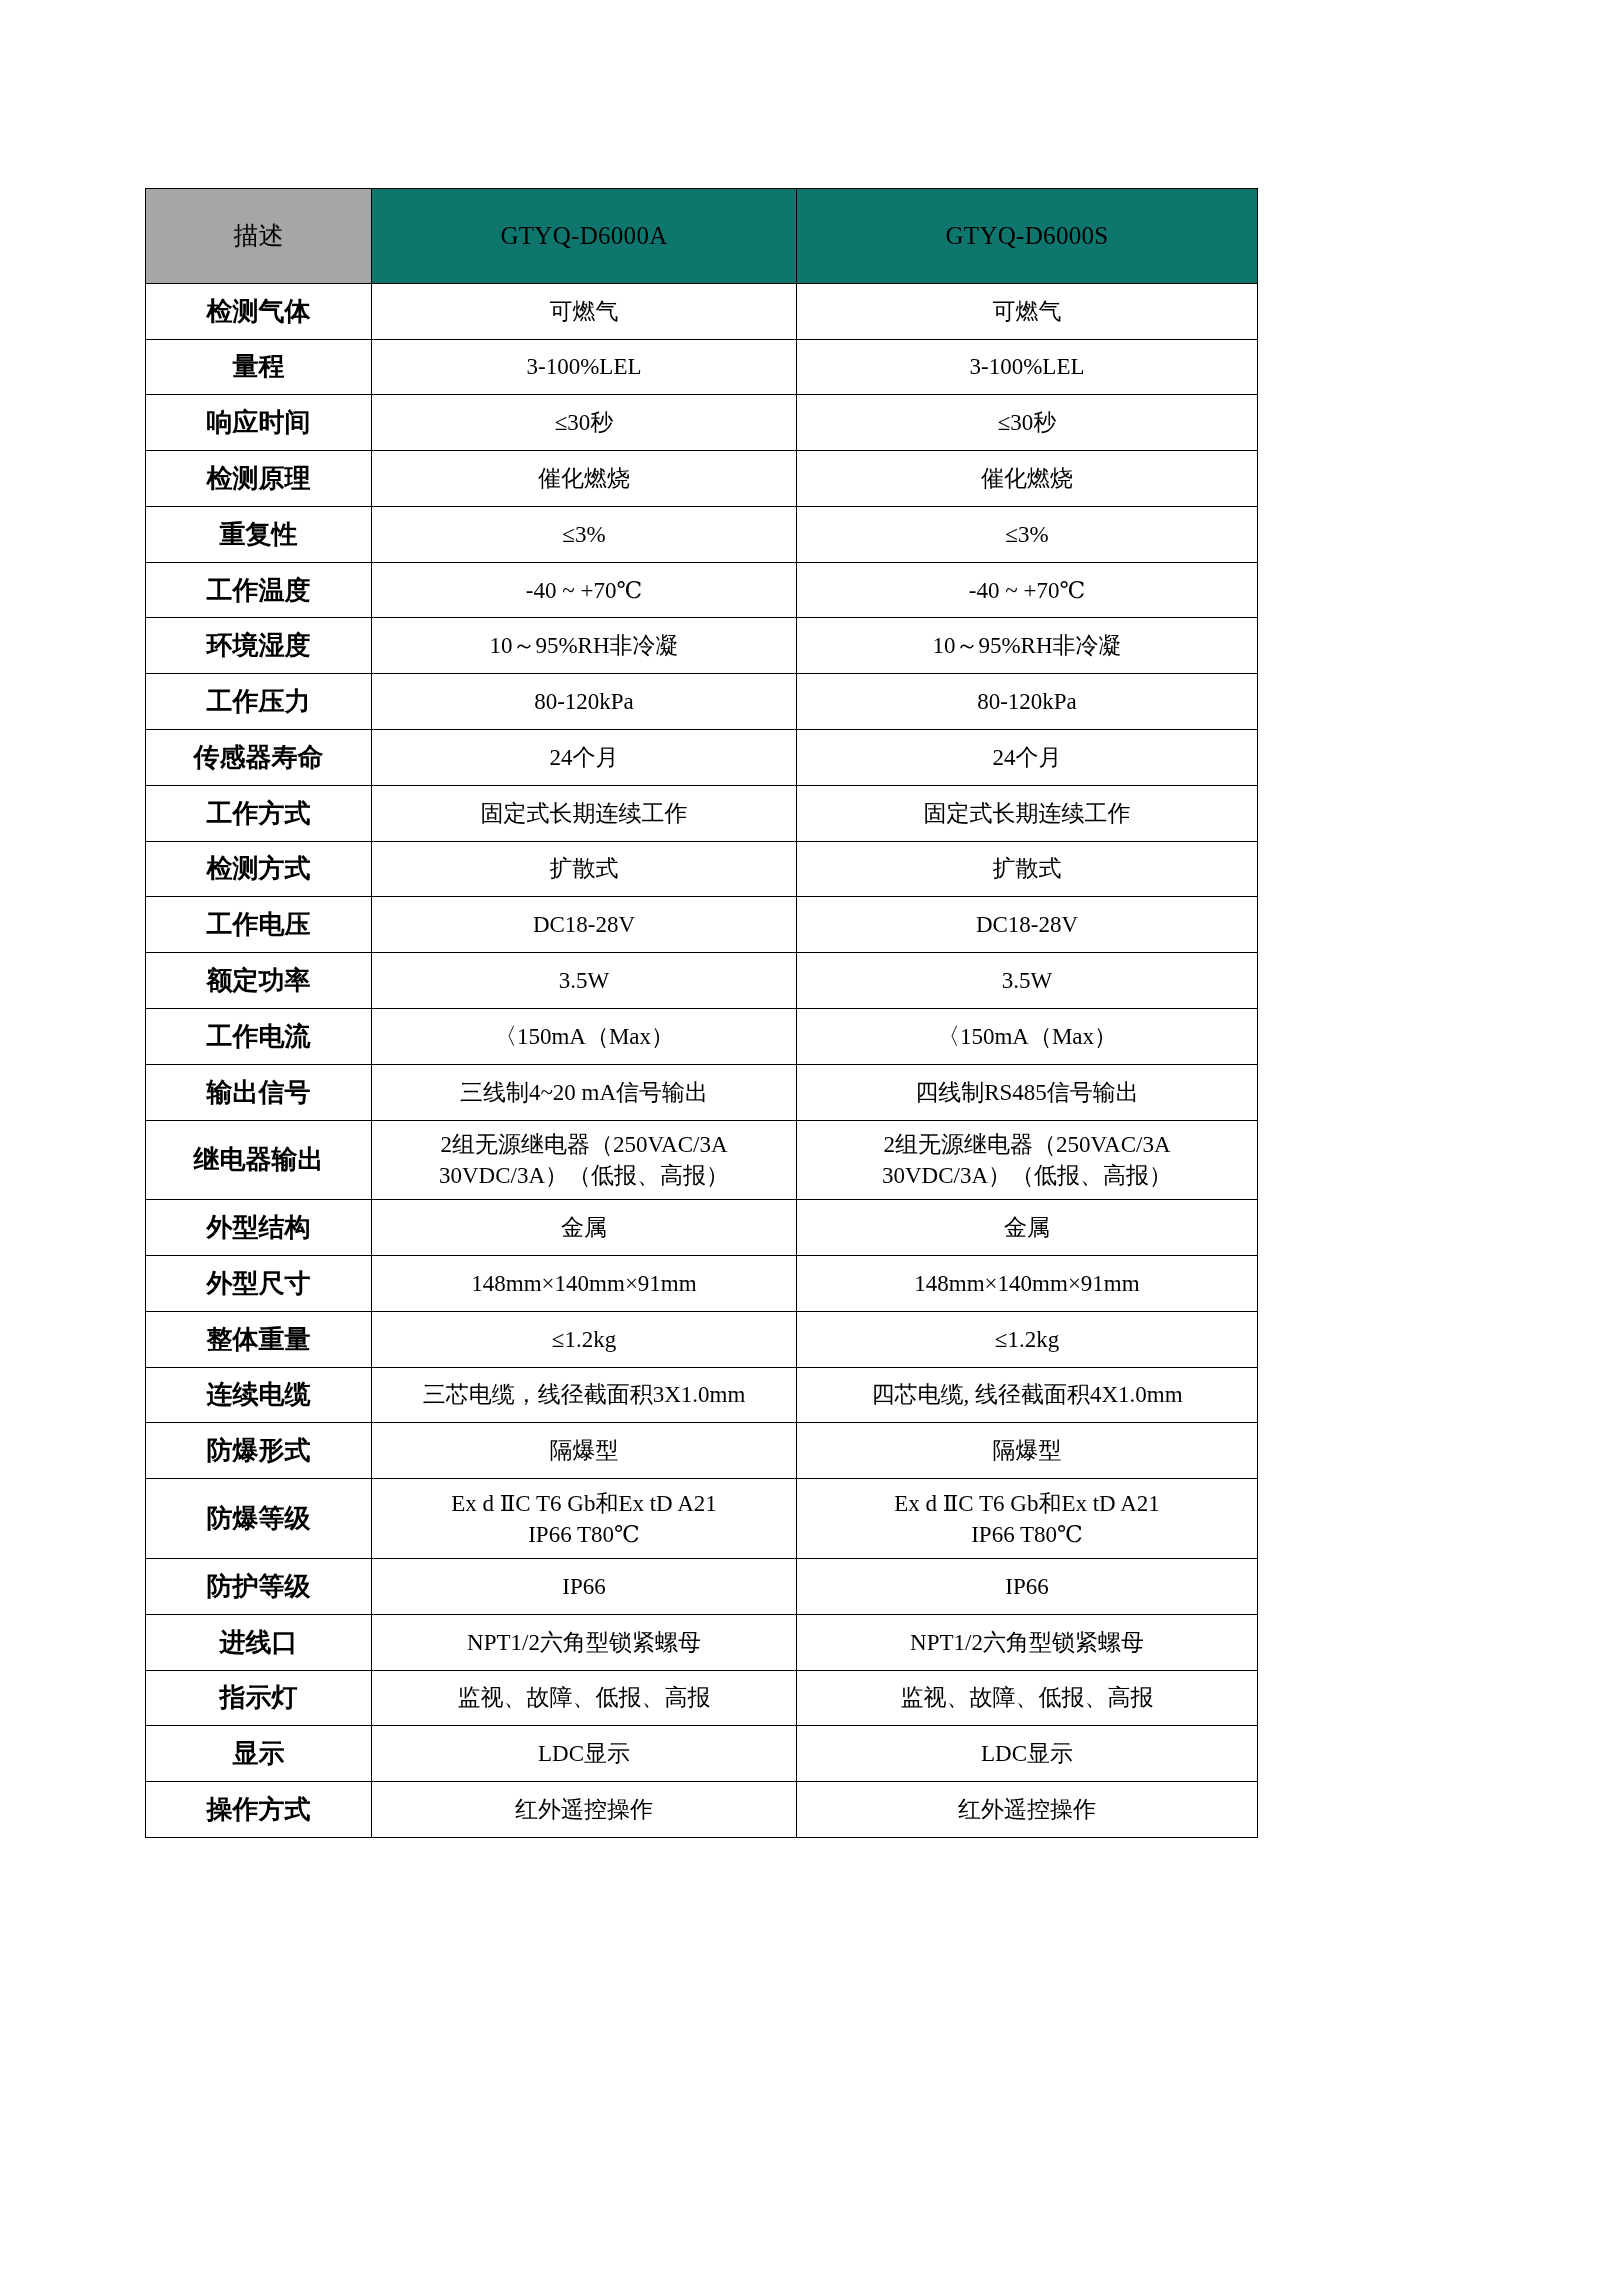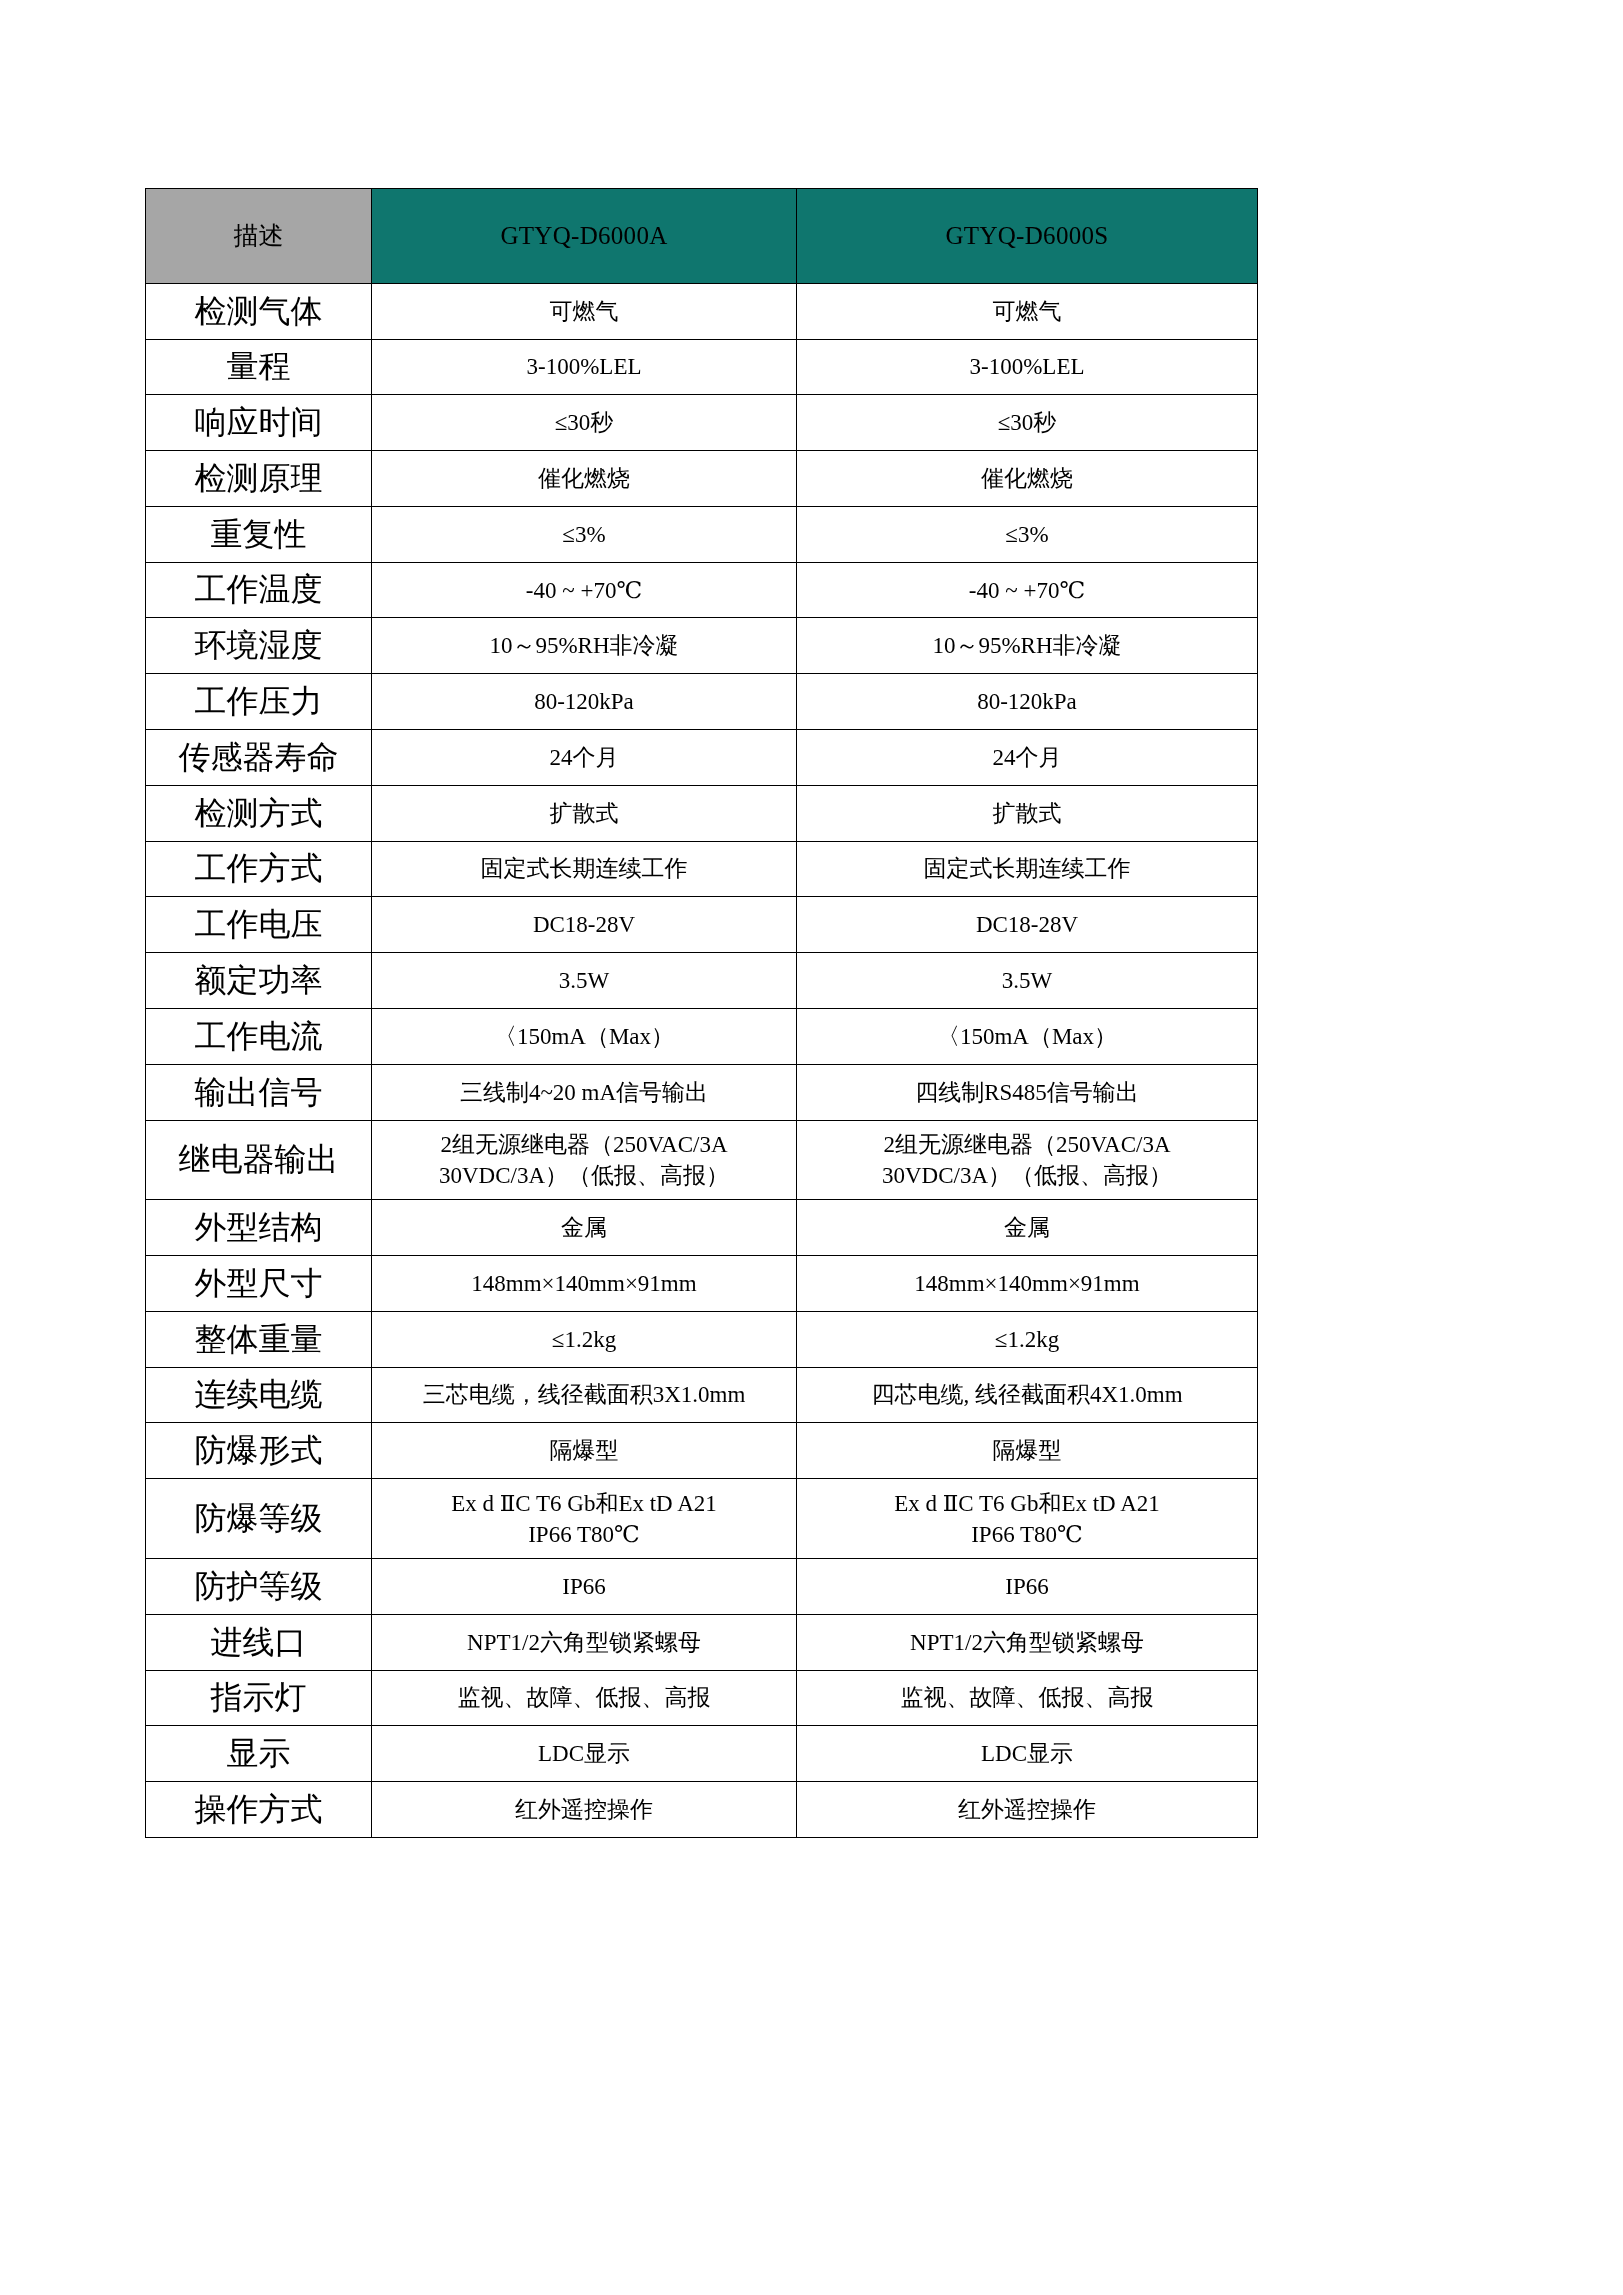--- a/index.html
+++ b/index.html
@@ -52,21 +52,22 @@
   thead th.head-model {
     background: #0f766e;
     height: 86px;
     font-size: 25px;
     letter-spacing: 0.3px;
   }
   tbody td {
     height: 47px;
   }
   tbody td.label {
-    font-size: 32px;
+    font-size: 26px;
+    font-weight: bold;
   }
   tbody td.value {
     font-size: 23px;
   }
   tbody tr.tall td {
     height: 71px;
   }
   .nowrap-cell {
     white-space: pre-line;
   }
@@ -129,28 +130,28 @@
             <td class="label">工作压力</td>
             <td class="value nowrap-cell">80-120kPa</td>
             <td class="value nowrap-cell">80-120kPa</td>
           </tr>
           <tr>
             <td class="label">传感器寿命</td>
             <td class="value nowrap-cell">24个月</td>
             <td class="value nowrap-cell">24个月</td>
           </tr>
           <tr>
+            <td class="label">工作方式</td>
+            <td class="value nowrap-cell">固定式长期连续工作</td>
+            <td class="value nowrap-cell">固定式长期连续工作</td>
+          </tr>
+          <tr>
             <td class="label">检测方式</td>
             <td class="value nowrap-cell">扩散式</td>
             <td class="value nowrap-cell">扩散式</td>
-          </tr>
-          <tr>
-            <td class="label">工作方式</td>
-            <td class="value nowrap-cell">固定式长期连续工作</td>
-            <td class="value nowrap-cell">固定式长期连续工作</td>
           </tr>
           <tr>
             <td class="label">工作电压</td>
             <td class="value nowrap-cell">DC18-28V</td>
             <td class="value nowrap-cell">DC18-28V</td>
           </tr>
           <tr>
             <td class="label">额定功率</td>
             <td class="value nowrap-cell">3.5W</td>
             <td class="value nowrap-cell">3.5W</td>

